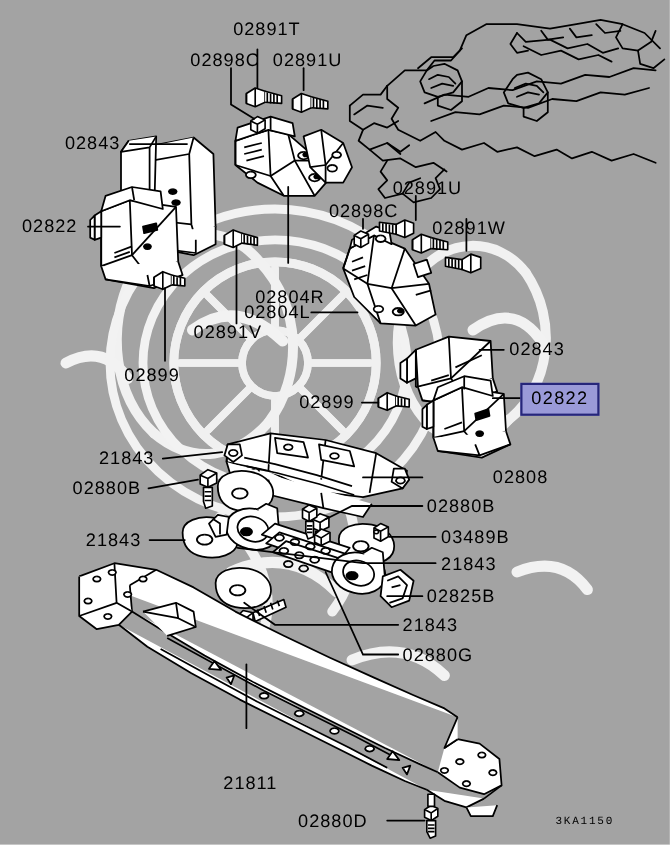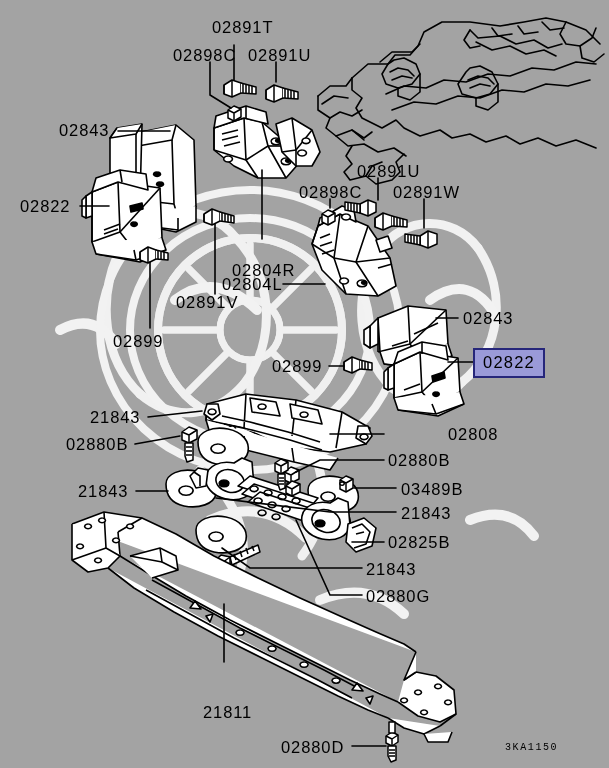--- a/index.html
+++ b/index.html
@@ -602,21 +602,21 @@
       <path d="M352,746 L386,746"></path>
     </g>
   </svg>
 
   <div class="lbl" style="left:212px; top:19px;">02891T</div>
   <div class="lbl" style="left:173px; top:47px;">02898C</div>
   <div class="lbl" style="left:248px; top:47px;">02891U</div>
   <div class="lbl" style="left:59px;  top:122px;">02843</div>
   <div class="lbl" style="left:357px; top:163px;">02891U</div>
   <div class="lbl" style="left:299px; top:184px;">02898C</div>
-  <div class="lbl" style="left:393px; top:184px;">02891W</div>
+  <div class="lbl" style="left:393px; top:200px;">02891W</div>
   <div class="lbl" style="left:20px;  top:198px;">02822</div>
   <div class="lbl" style="left:232px; top:262px;">02804R</div>
   <div class="lbl" style="left:222px; top:276px;">02804L</div>
   <div class="lbl" style="left:176px; top:294px;">02891V</div>
   <div class="lbl" style="left:463px; top:310px;">02843</div>
   <div class="lbl" style="left:113px; top:333px;">02899</div>
   <div class="lbl" style="left:272px; top:358px;">02899</div>
 
   <div class="lbl hl" style="left:473px; top:348px;">02822</div>
 
@@ -624,17 +624,17 @@
   <div class="lbl" style="left:66px;  top:436px;">02880B</div>
   <div class="lbl" style="left:404px; top:426px;margin-left:44px;">02808</div>
   <div class="lbl" style="left:388px; top:452px;">02880B</div>
   <div class="lbl" style="left:401px; top:481px;">03489B</div>
   <div class="lbl" style="left:78px;  top:483px;">21843</div>
   <div class="lbl" style="left:401px; top:505px;">21843</div>
   <div class="lbl" style="left:388px; top:534px;text-align:center;">02825B</div>
   <div class="lbl" style="left:366px; top:561px;">21843</div>
   <div class="lbl" style="left:366px; top:588px;">02880G</div>
   <div class="lbl" style="left:203px; top:667px;margin-top:37px;">21811</div>
-  <div class="lbl" style="left:281px; top:739px;">02880D</div>
+  <div class="lbl" style="left:271px; top:739px;">02880D</div>
 
   <div class="code" style="left:505px; top:742px;">3KA1150</div>
 
 </div>
 
 </body></html>

